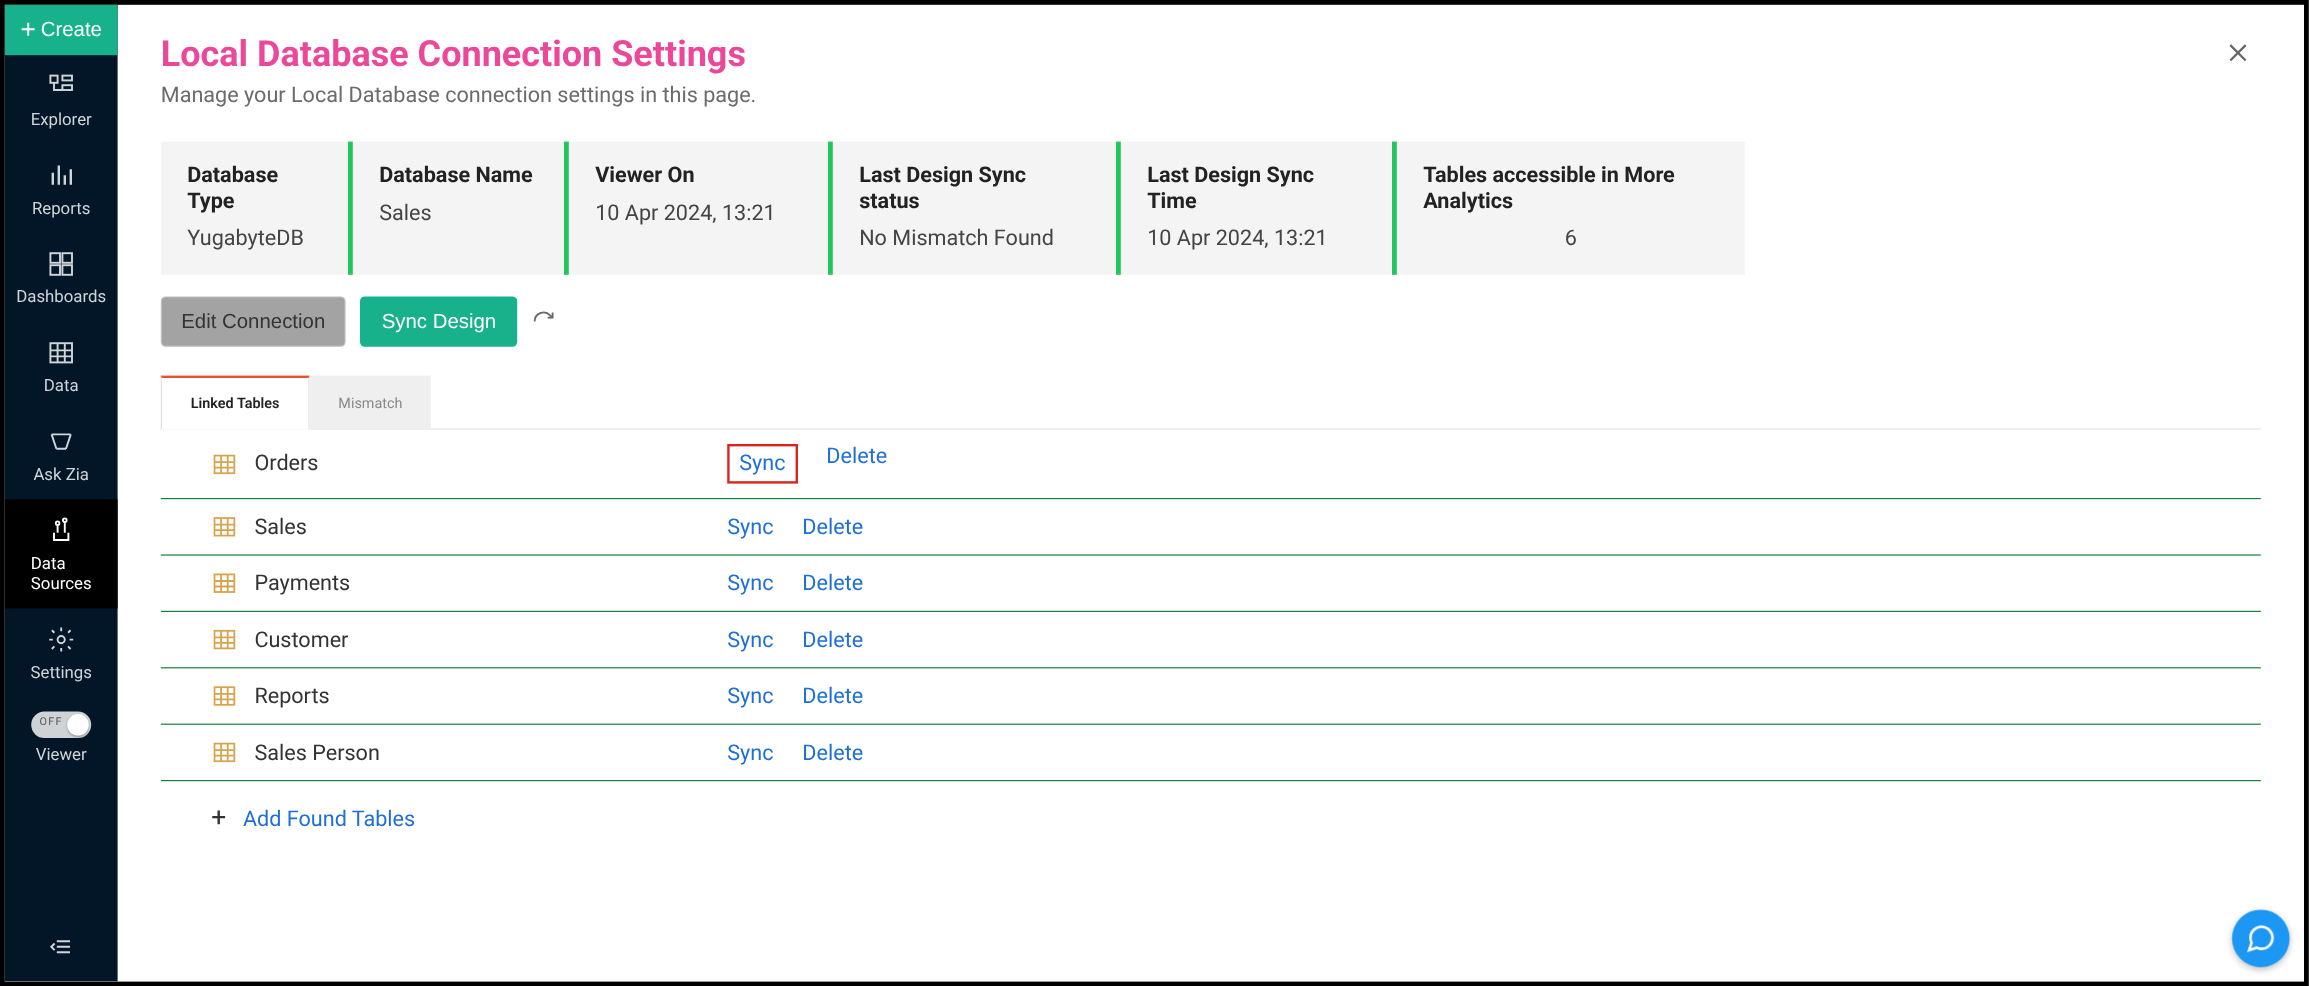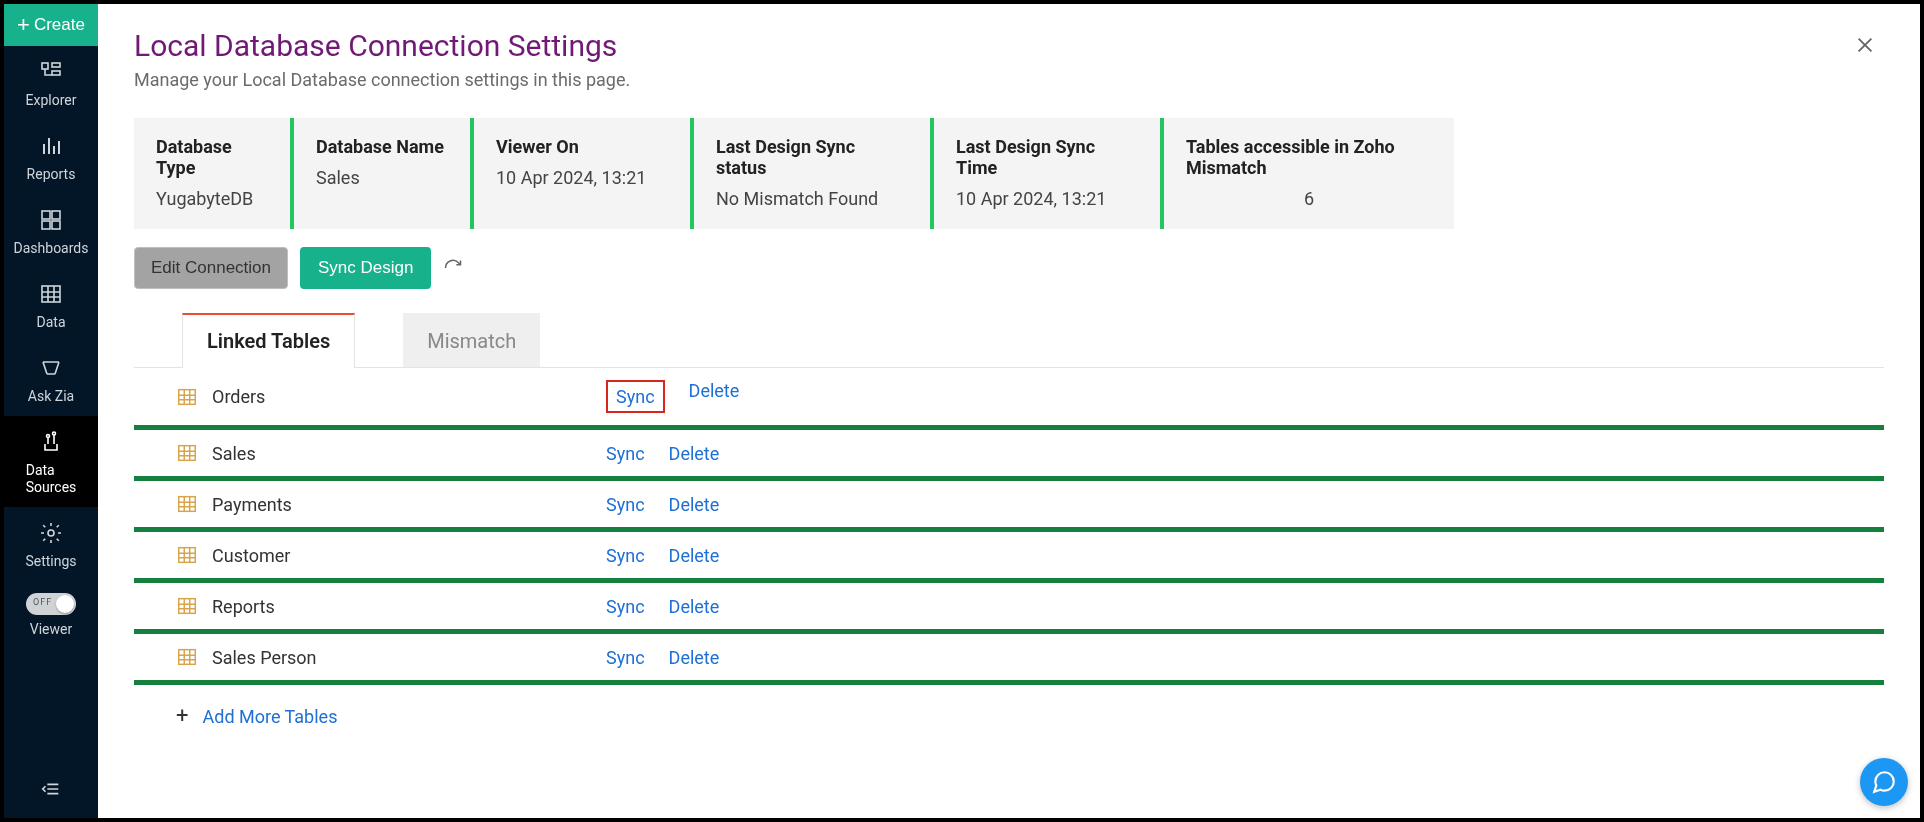--- a/index.html
+++ b/index.html
@@ -86,21 +86,21 @@
   .main {
     flex: 1;
     padding: 24px 36px 0 36px;
     overflow: auto;
     position: relative;
   }
   .header-row {
     display:flex; align-items:flex-start; justify-content:space-between;
   }
   .page-title {
-    font-size: 30px; font-weight: 400; color:#701a75;
+    font-size: 30px; font-weight: 700; color:#ec4899;
   }
   .page-subtitle {
     font-size: 18px; color:#6b6b6b; margin-top: 6px;
   }
   .close-x {
     font-size: 26px; color:#666; cursor:pointer; padding: 4px 8px;
   }
   
   .info-bar {
     margin-top: 28px;
@@ -133,44 +133,43 @@
   .refresh-icon { color:#666; cursor:pointer; display:flex; }
 
   
   .tabs {
     margin-top: 24px;
     display:flex;
     border-bottom: 1px solid #e3e3e3;
   }
   .tab {
     padding: 14px 24px;
-    font-size: 20px;
+    font-size: 12px;
     color:#888;
     background:#efefef;
     cursor:pointer;
     border-top: 2px solid transparent;
-    margin-left: 48px;
   }
   .tab.active {
     background:#fff;
     color:#222;
     font-weight:600;
     border-top: 2px solid #e84f2e;
     border-left: 1px solid #e3e3e3;
     border-right: 1px solid #e3e3e3;
     margin-bottom: -1px;
   }
 
   
   .tables {
     margin-top: 0;
   }
   .table-row {
     display:flex; align-items:center;
-    border-bottom: 5px solid #15803d;
+    border-bottom: 1px solid #15803d;
     padding: 12px 0;
     padding-left: 42px;
   }
   .table-icon {
     width: 22px; height:22px; margin-right: 14px; flex-shrink:0;
   }
   .table-name { font-size:18px; color:#333; }
   .link { color:#1e6fd6; font-size:18px; cursor:pointer; }
   .sync-link.highlight {
     border: 2px solid #d7261c;
@@ -336,21 +335,21 @@
       </div>
       <div class="info-cell" style="width:240px">
         <div class="info-label">Last Design Sync status</div>
         <div class="info-value">No Mismatch Found</div>
       </div>
       <div class="info-cell" style="width:230px">
         <div class="info-label">Last Design Sync Time</div>
         <div class="info-value">10 Apr 2024, 13:21</div>
       </div>
       <div class="info-cell center" style="flex:1">
-        <div class="info-label">Tables accessible in Zoho Mismatch</div>
+        <div class="info-label">Tables accessible in More Analytics</div>
         <div class="info-value">6</div>
       </div>
     </div>
 
     <div class="action-row">
       <button class="btn-outline">Edit Connection</button>
       <button class="btn-primary">Sync Design</button>
       <span class="refresh-icon">
         <svg width="20" height="20" viewBox="0 0 24 24" stroke="#666" fill="none" stroke-width="1.8">
             <path d="M3 12a9 9 0 0 1 15.5-6.3L21 8"></path>
@@ -452,21 +451,21 @@
             <div class="act-col">
               <span class="link sync-link">Sync</span>
               <span class="link">Delete</span>
             </div>
           </div>
         </div>
       </div>
 
     <div class="add-row">
       <span class="plus-icon">+</span>
-      <span class="add-link">Add More Tables</span>
+      <span class="add-link">Add Found Tables</span>
     </div>
   </div>
 </div>
 
 <div class="chat-fab">
   <svg width="26" height="26" viewBox="0 0 24 24" fill="none" stroke="#fff" stroke-width="2">
       <path d="M21 11.5a8.38 8.38 0 0 1-8.5 8.5 8.5 8.5 0 0 1-3.8-.9L3 21l1.9-5.7A8.38 8.38 0 0 1 4 11.5a8.5 8.5 0 0 1 17 0z"></path>
     </svg>
 </div>
 

